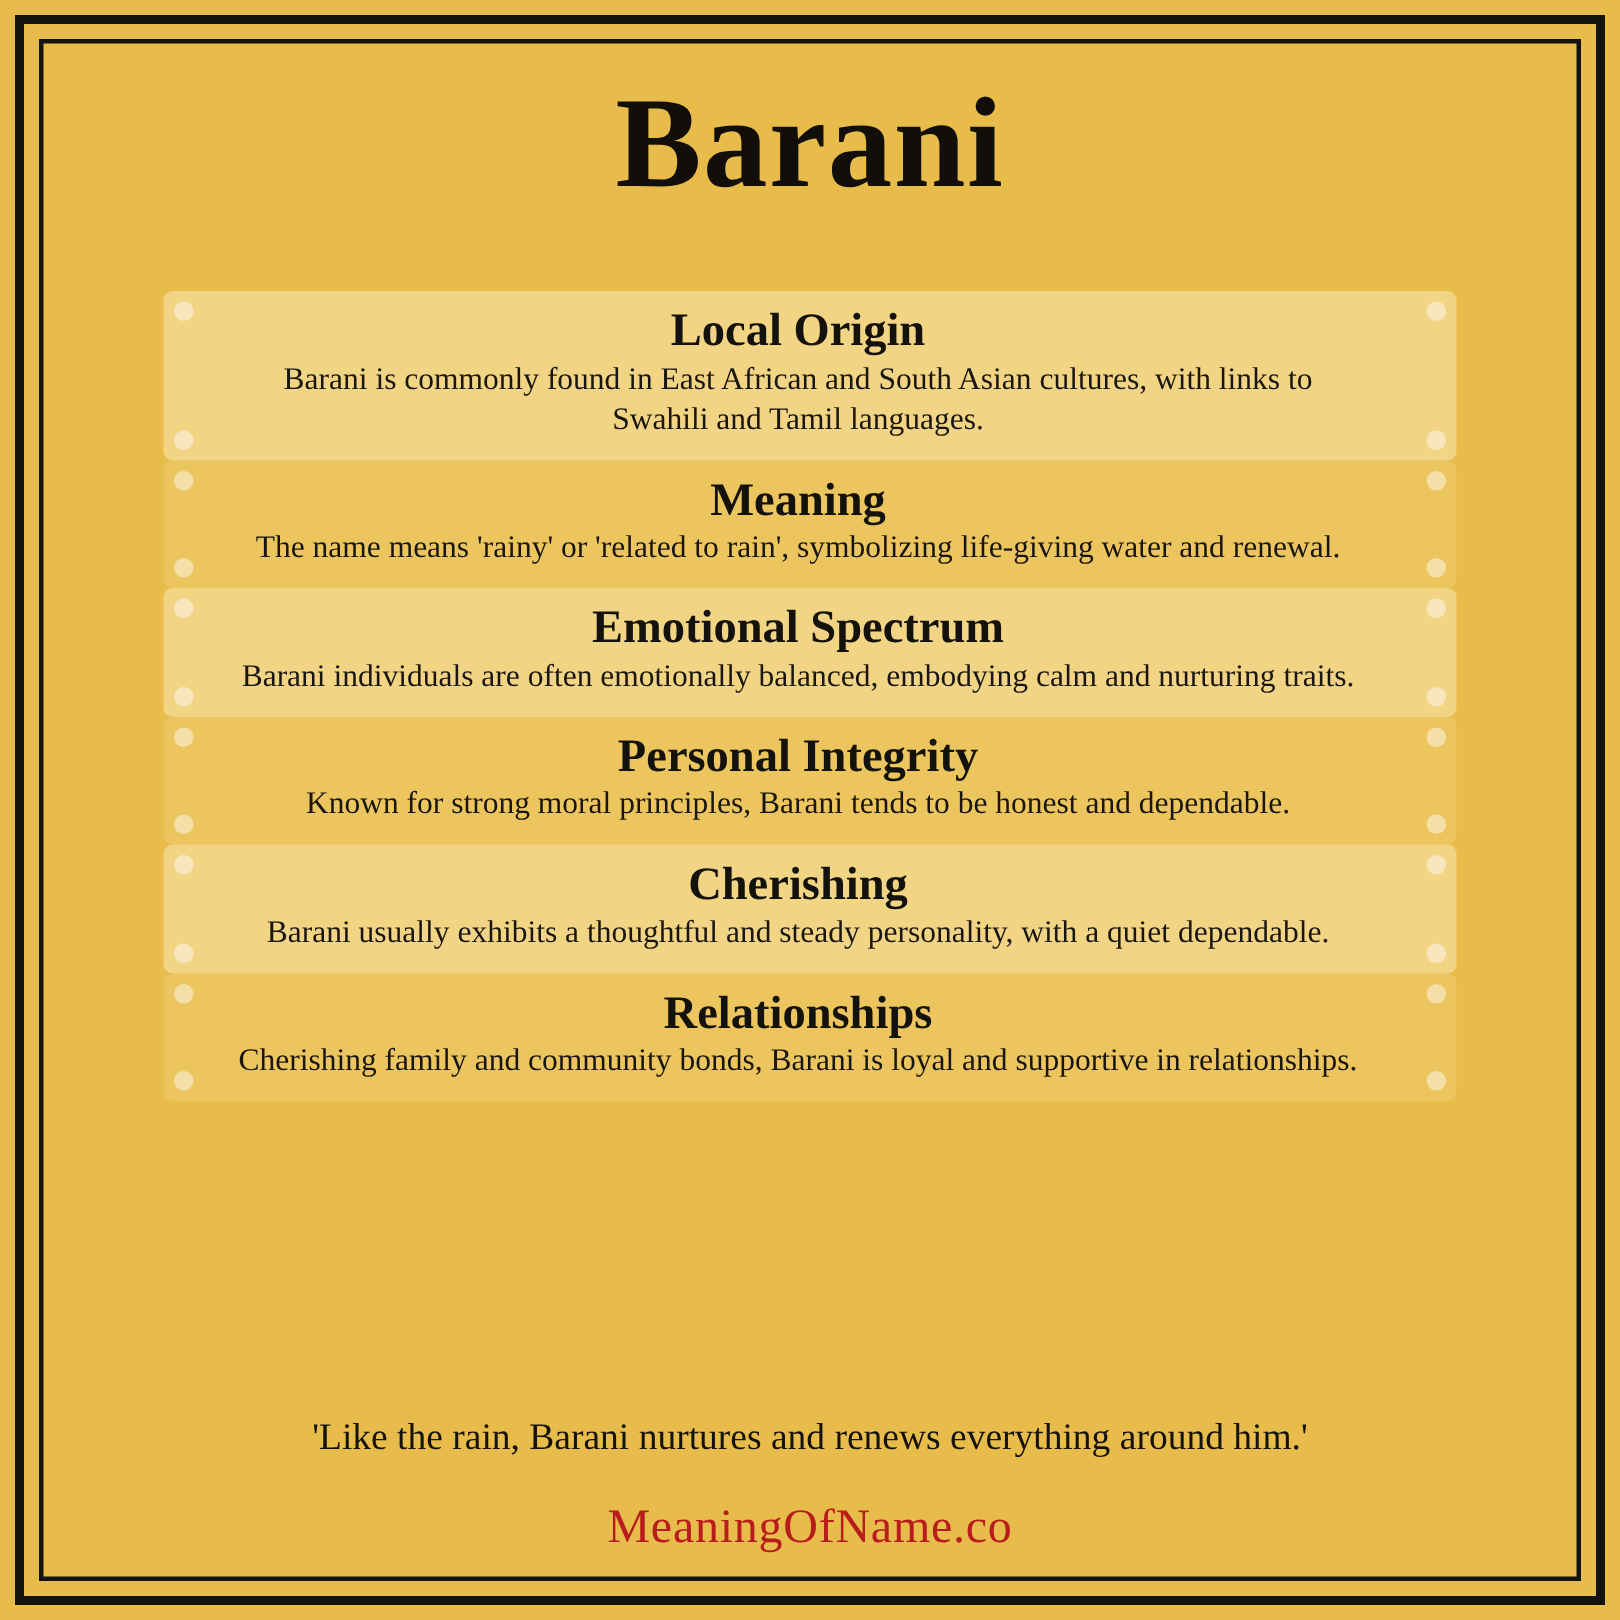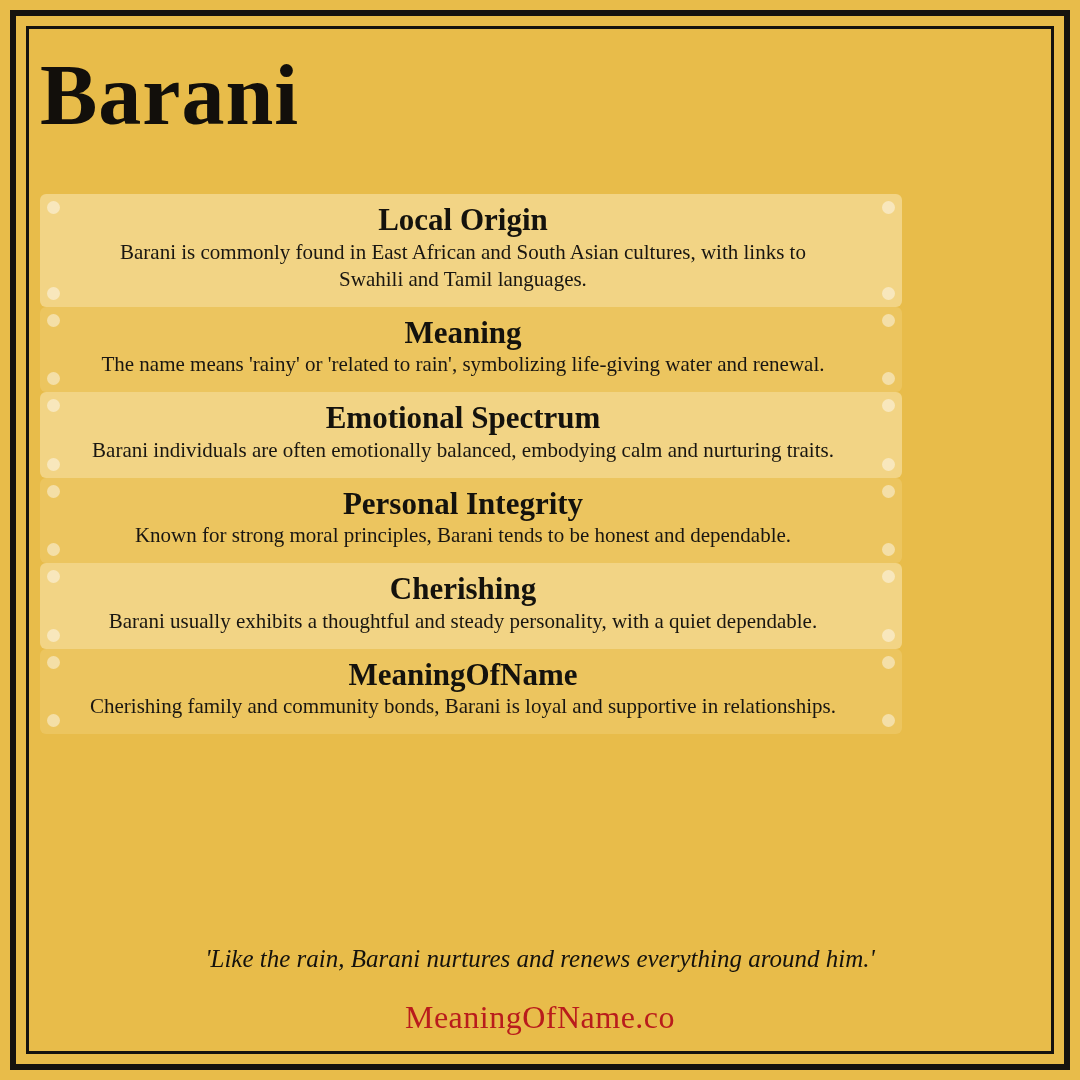--- a/index.html
+++ b/index.html
@@ -32,21 +32,21 @@
     left: 26px; top: 26px;
     right: 26px; bottom: 26px;
     border: 3px solid #15130f;
   }
   .content {
     position: absolute;
     left: 40px; top: 34px;
     right: 40px; bottom: 34px;
     display: flex;
     flex-direction: column;
-    align-items: flex-start;
+    align-items: center;
   }
   .title {
     font-size: 86px;
     font-weight: bold;
     color: #120f0b;
     letter-spacing: 1px;
     line-height: 1.05;
     margin-top: 16px;
     margin-bottom: 6px;
     text-align: center;
@@ -94,21 +94,20 @@
     padding: 0 12px;
   }
   .footer {
     margin-top: auto;
     width: 100%;
     text-align: center;
     padding-bottom: 10px;
   }
   .quote {
     font-size: 25px;
-    font-style: italic;
     color: #14120d;
     margin-bottom: 26px;
     margin-top: 12px;
   }
   .brand {
     font-size: 32px;
     font-weight: normal;
     color: #b91c1c;
     letter-spacing: 0.5px;
   }
@@ -169,21 +168,21 @@
         <span class="notch br"></span>
         <h2 class="card-title">Cherishing</h2>
         <p class="card-text">Barani usually exhibits a thoughtful and steady personality, with a quiet dependable.</p>
       </div>
 
       <div class="card alt">
         <span class="notch tl"></span>
         <span class="notch tr"></span>
         <span class="notch bl"></span>
         <span class="notch br"></span>
-        <h2 class="card-title">MeaningOfName</h2>
+        <h2 class="card-title">Relationships</h2>
         <p class="card-text">Cherishing family and community bonds, Barani is loyal and supportive in relationships.</p>
       </div>
 
     </div>
 
     <div class="footer">
       <div class="quote">'Like the rain, Barani nurtures and renews everything around him.'</div>
       <div class="brand">MeaningOfName.co</div>
     </div>
 

